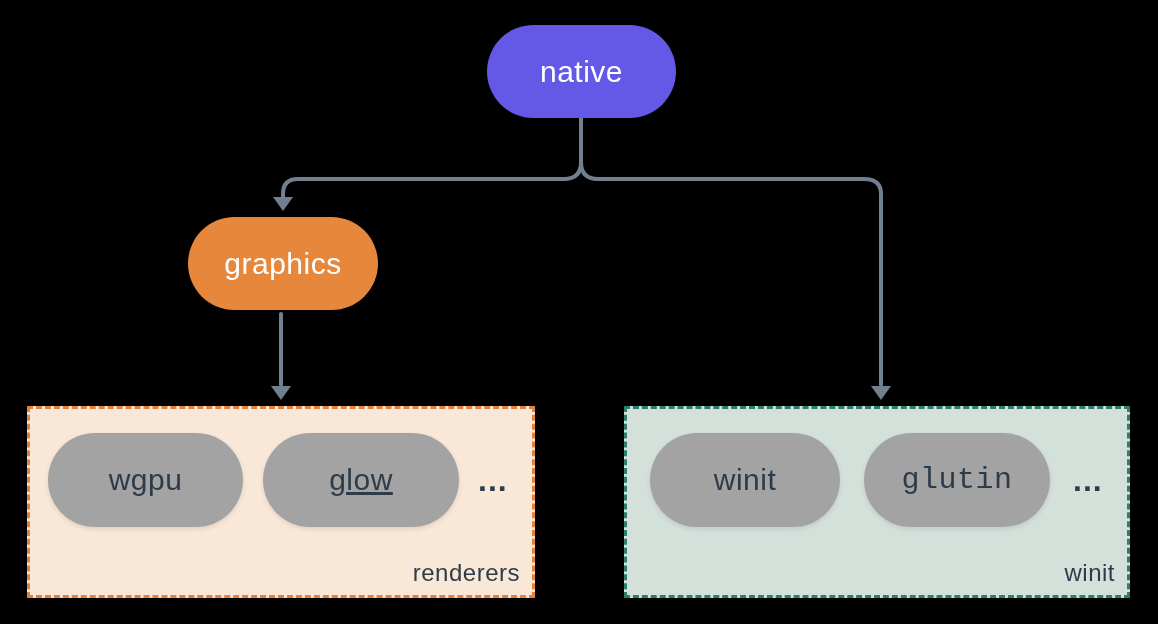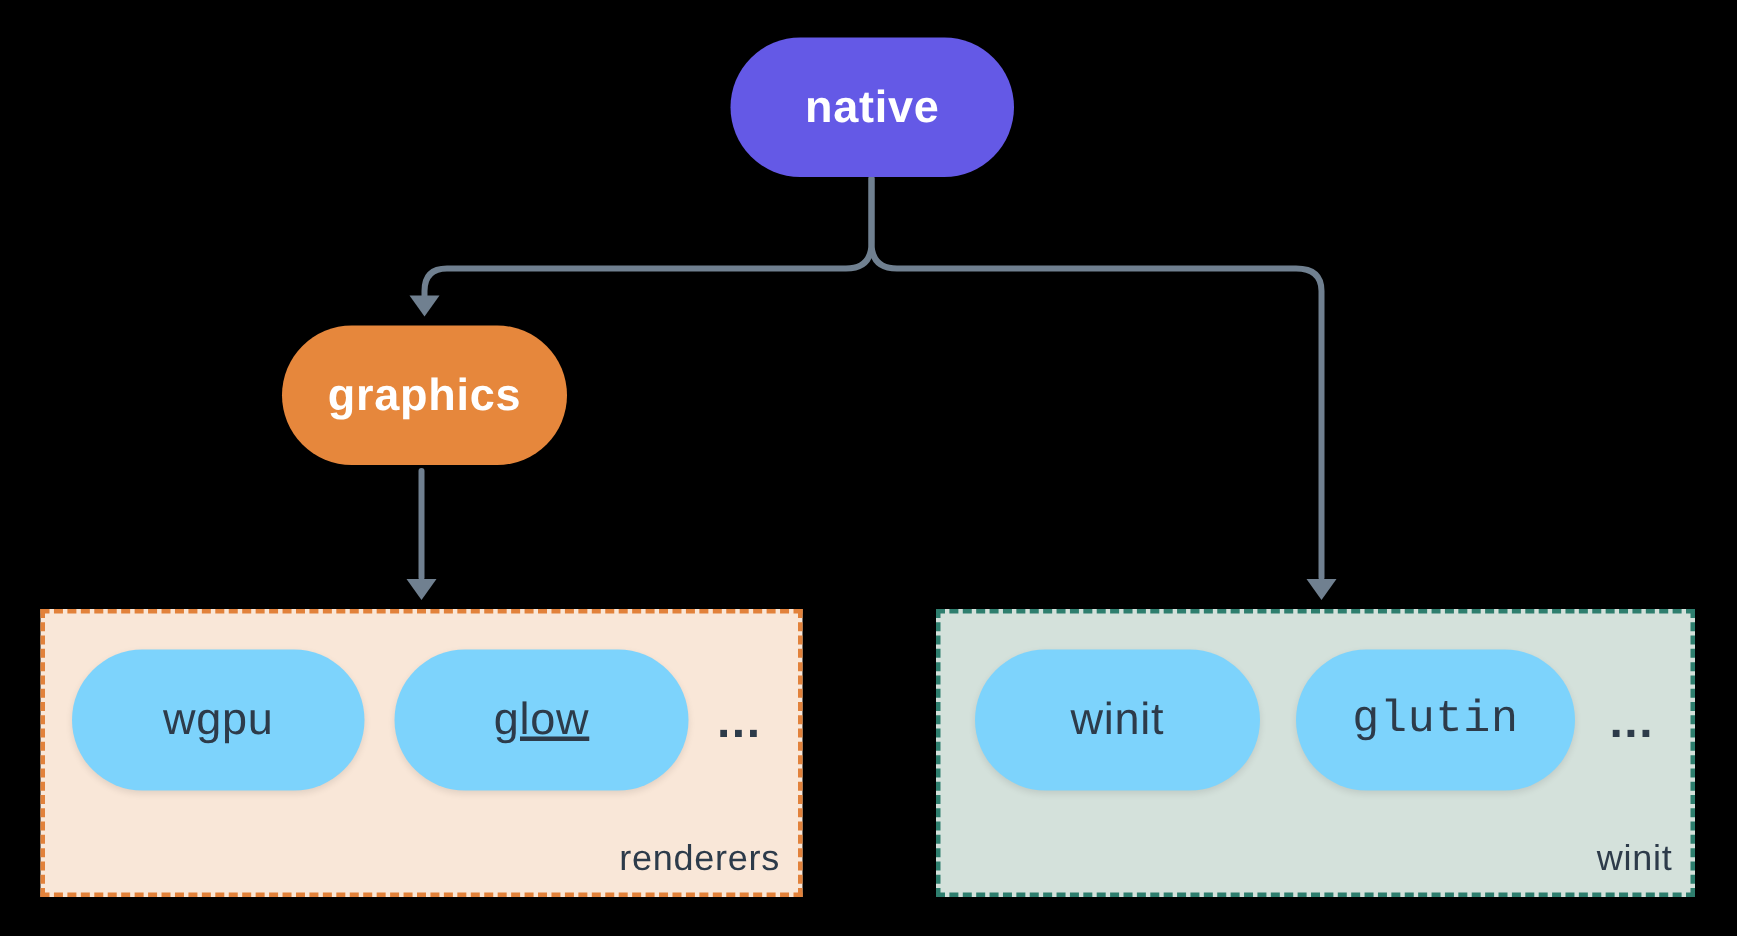--- a/index.html
+++ b/index.html
@@ -35,21 +35,21 @@
     stroke: none;
   }
   .node {
     position: absolute;
     display: flex;
     align-items: center;
     justify-content: center;
     border-radius: 47px;
     color: #ffffff;
     font-size: 30px;
-    font-weight: 700;
+    font-weight: 400;
     letter-spacing: 0.5px;
   }
   .node-native {
     left: 487px;
     top: 25px;
     width: 189px;
     height: 93px;
     background: #6459e6;
   }
   .node-graphics {
@@ -77,21 +77,21 @@
     background: #d4e1db;
     border: 3px dashed #2e7e6e;
   }
   .chip {
     position: absolute;
     top: 24px;
     height: 94px;
     display: flex;
     align-items: center;
     justify-content: center;
-    background: #7dd3fc;
+    background: #a3a3a3;
     border-radius: 47px;
     color: #2d3b4a;
     font-size: 30px;
     font-weight: 500;
     letter-spacing: 0.5px;
     box-shadow: 0 2px 5px rgba(0,0,0,0.10);
   }
   .chip-wgpu   { left: 18px;  width: 195px; }
   .chip-glow   { left: 233px; width: 196px; text-decoration: underline; }
   .chip-winit  { left: 23px;  width: 190px; }

